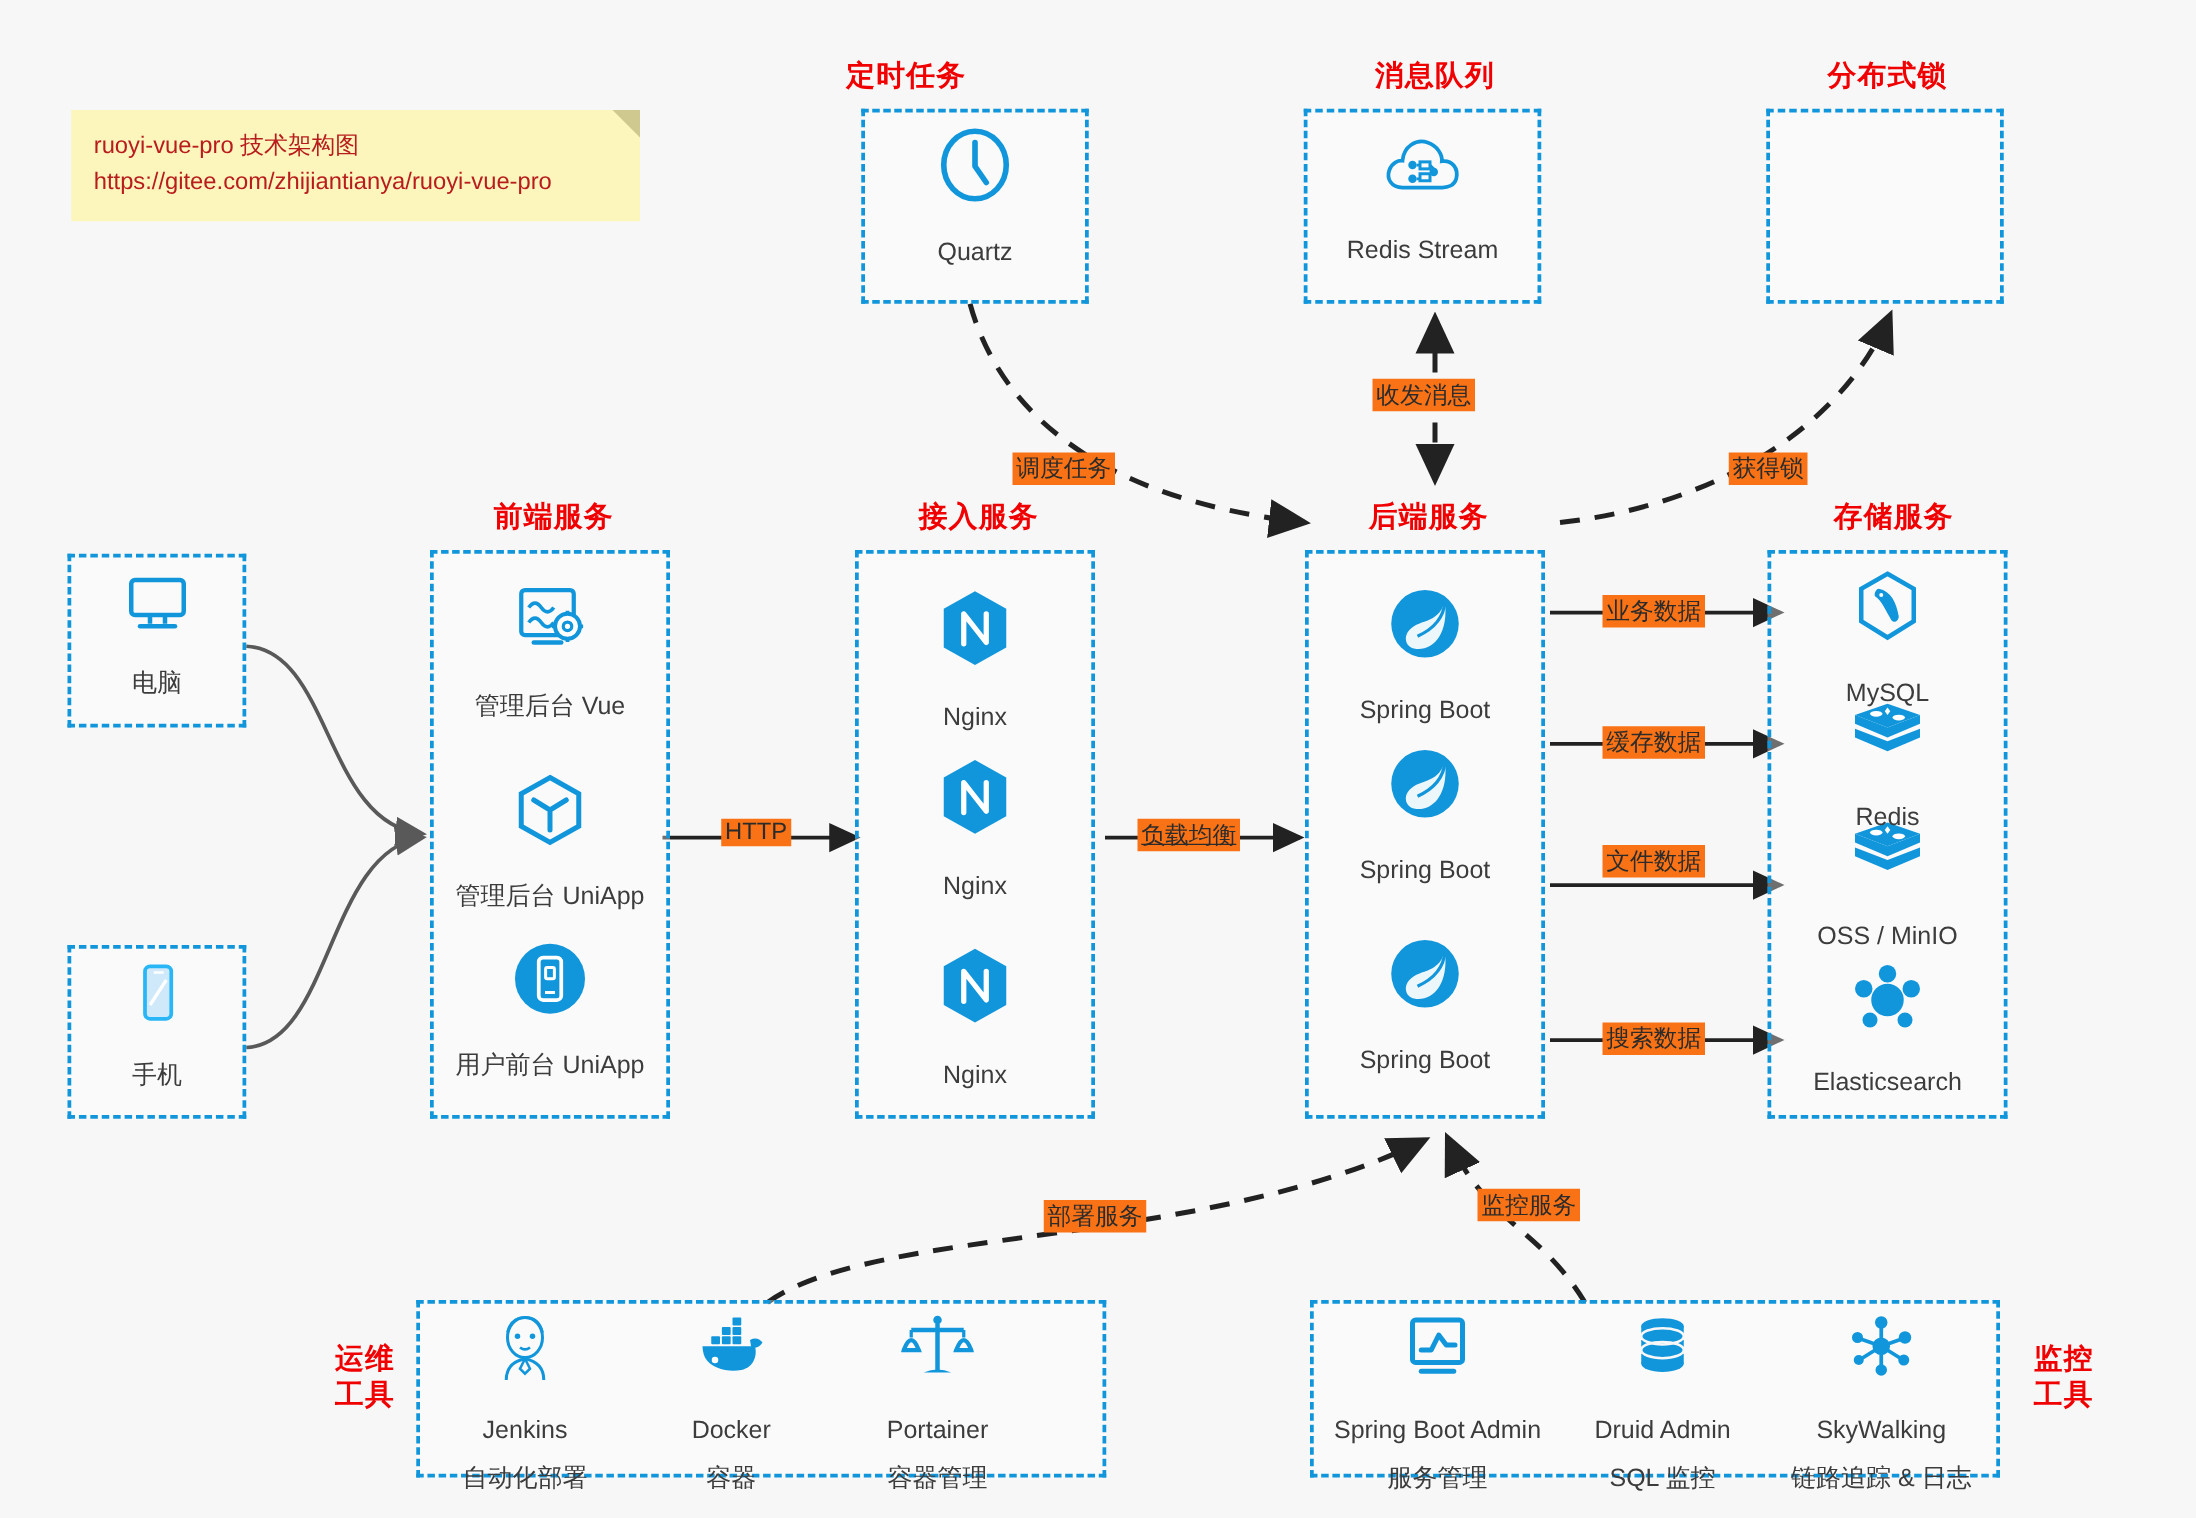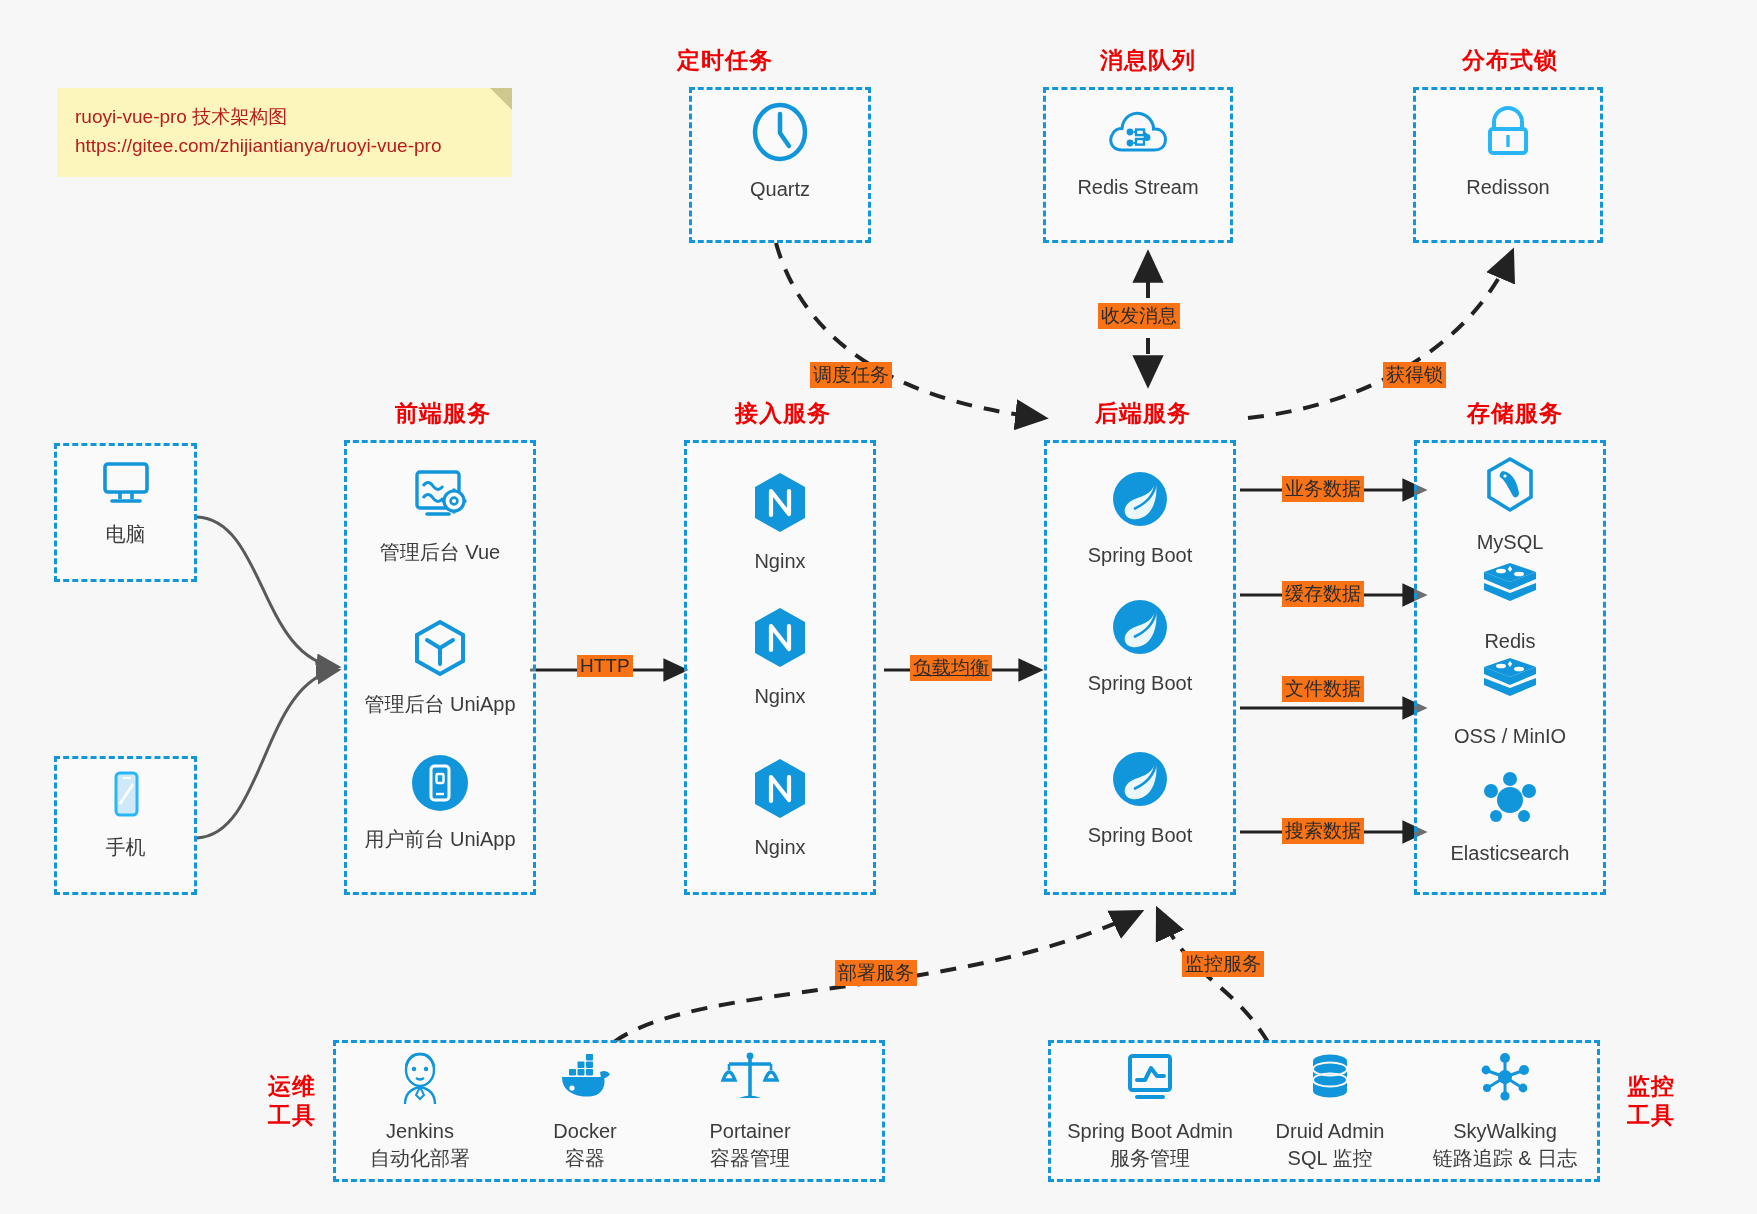--- a/index.html
+++ b/index.html
@@ -54,20 +54,21 @@
   .group-title.side {
     line-height: 1.25;
   }
 
   
   .node {
     display: flex;
     flex-direction: column;
     align-items: center;
     justify-content: flex-start;
+    gap: 12px;
   }
   .node .icon { display:block; }
   .node .label {
     margin-top: 8px;
     font-size: 20px;
     color: #3c3c3c;
     text-align: center;
     white-space: nowrap;
     line-height: 1.35;
   }
@@ -169,30 +170,20 @@
         <rect x="30" y="25.5" width="8" height="5.6" fill="none" stroke="#1296db" stroke-width="2.4"></rect>
         <rect x="30" y="35" width="8" height="5.6" fill="none" stroke="#1296db" stroke-width="2.4"></rect>
         <path d="M27.4 28 L30 28 M27.4 39 L30 39 M38 28.3 L41 31" stroke="#1296db" stroke-width="2.2" fill="none"></path>
       </svg>
     </span>
     <span class="label">Redis Stream</span>
   </div>
 
   <div class="abs group-title" style="left:1415px; top:45px; width:190px;">分布式锁</div>
   <div class="abs group" style="left:1413px; top:87px; width:190px; height:156px;"></div>
-  <div class="abs node" style="left:1413px; top:104px; width:190px;">
-    <span class="icon">
-      <svg width="60" height="58" viewBox="0 0 60 58">
-        <path d="M16 25 L16 18 A14 14 0 0 1 44 18 L44 25" fill="none" stroke="#29b6f6" stroke-width="4"></path>
-        <rect x="12" y="25" width="36" height="24" rx="3" fill="none" stroke="#29b6f6" stroke-width="4"></rect>
-        <line x1="30" y1="31" x2="30" y2="43" stroke="#29b6f6" stroke-width="3.4"></line>
-      </svg>
-    </span>
-    <span class="label">Redisson</span>
-  </div>
 
   <div class="abs edge-label" style="left:810px; top:362px;">调度任务</div>
   <div class="abs edge-label" style="left:1098px; top:303px;">收发消息</div>
   <div class="abs edge-label" style="left:1383px; top:362px;">获得锁</div>
 
   <div class="abs group" style="left:54px; top:443px; width:143px; height:139px;"></div>
   <div class="abs node" style="left:54px; top:455px; width:143px;">
     <span class="icon">
       <svg width="56" height="54" viewBox="0 0 56 54">
         <rect x="7" y="9" width="42" height="28" rx="3" fill="none" stroke="#1296db" stroke-width="3.6"></rect>

